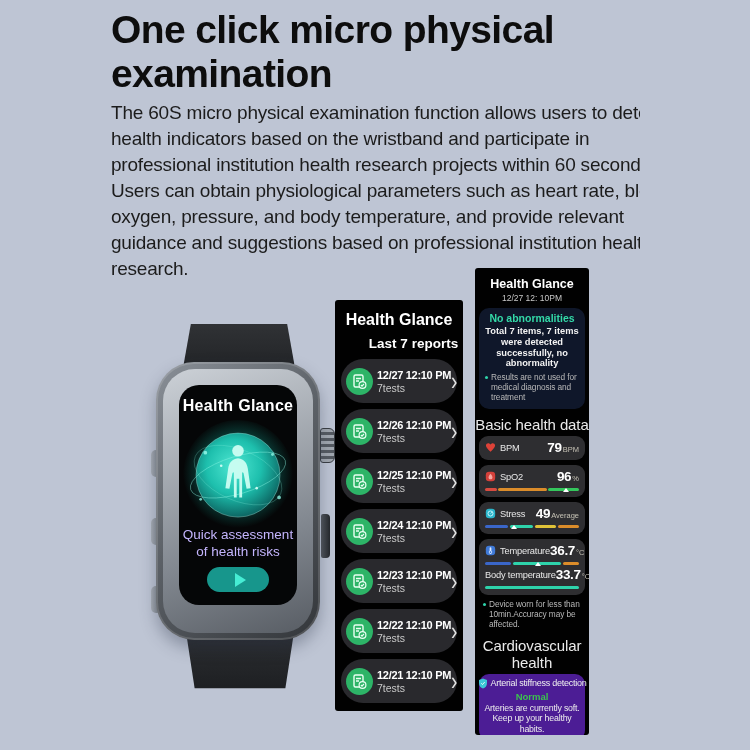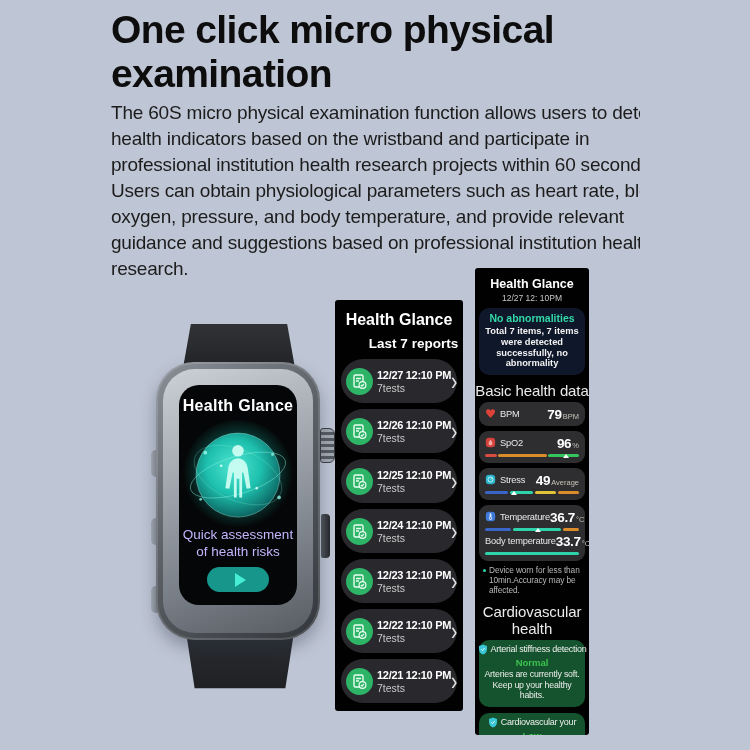--- a/index.html
+++ b/index.html
@@ -68,21 +68,21 @@
   .m-card { background:#2e2e31; border-radius:9px; margin:0 4px 5px; padding:4px 6px 4px; }
   .m-row { display:flex; align-items:center; height:16px; }
   .m-ic { width:12px; height:12px; margin-right:3px; flex:none; display:flex; }
   .m-label { color:#e8e8e8; font-size:9.3px; letter-spacing:-0.2px; white-space:nowrap; }
   .m-val { margin-left:auto; color:#fff; font-size:13.5px; font-weight:700; letter-spacing:-0.3px; }
   .m-unit { margin-left:1px; color:#c6c2b5; font-size:7.5px; padding-top:4px; }
   .bar { position:relative; display:flex; gap:1.5px; height:3px; margin:3px 0 2px; }
   .bar span { border-radius:2px; height:100%; }
   .bar .mk { position:absolute; bottom:-1px; width:0; height:0; border-left:3px solid transparent;
     border-right:3px solid transparent; border-bottom:4px solid #fff; transform:translateX(-50%); }
-  .cv-card { background:#14532d; border-radius:10px; margin:0 4px 6px; padding:4px 2px 6px; }
+  .cv-card { background:#4c1d95; border-radius:10px; margin:0 4px 6px; padding:4px 2px 6px; }
   .cv-head { display:flex; justify-content:center; align-items:center; gap:3px; color:#f0f0f0;
     font-size:9px; letter-spacing:-0.25px; white-space:nowrap; }
   .cv-ic { display:flex; flex:none; }
   .cv-status { margin:2px 0 1px; text-align:center; color:#3cc24e; font-size:9.5px; font-weight:600; }
   .cv-text { text-align:center; color:#ededed; font-size:8.8px; line-height:1.2; letter-spacing:-0.2px; }
 </style>
 </head>
 <body>
 
 <div class="canvas">
@@ -272,20 +272,24 @@
       </div>
   </div>
 
   <div class="panel detail">
     <div class="d-title">Health Glance</div>
     <div class="d-time">12/27 12: 10PM</div>
 
     <div class="sum-card">
       <div class="sum-status">No abnormalities</div>
       <div class="sum-text">Total 7 items, 7 items were detected successfully, no abnormality</div>
+      <div class="note">
+        <span class="dot"></span>
+        <span>Results are not used for medical diagnosis and treatment</span>
+      </div>
     </div>
 
     <div class="sec">Basic health data</div>
     <div id="metric-list">
         <div class="m-card">
           <div class="m-row">
             <span class="m-ic">
               <svg width="11" height="11" viewBox="0 0 20 20">
                 <path d="M10 17.5 C4 12.5 1.8 9.3 1.8 6.4 C1.8 3.9 3.8 2.3 5.9 2.3 C7.6 2.3 9.2 3.4 10 4.9 C10.8 3.4 12.4 2.3 14.1 2.3 C16.2 2.3 18.2 3.9 18.2 6.4 C18.2 9.3 16 12.5 10 17.5Z" fill="#dd4238"></path>
               </svg>

